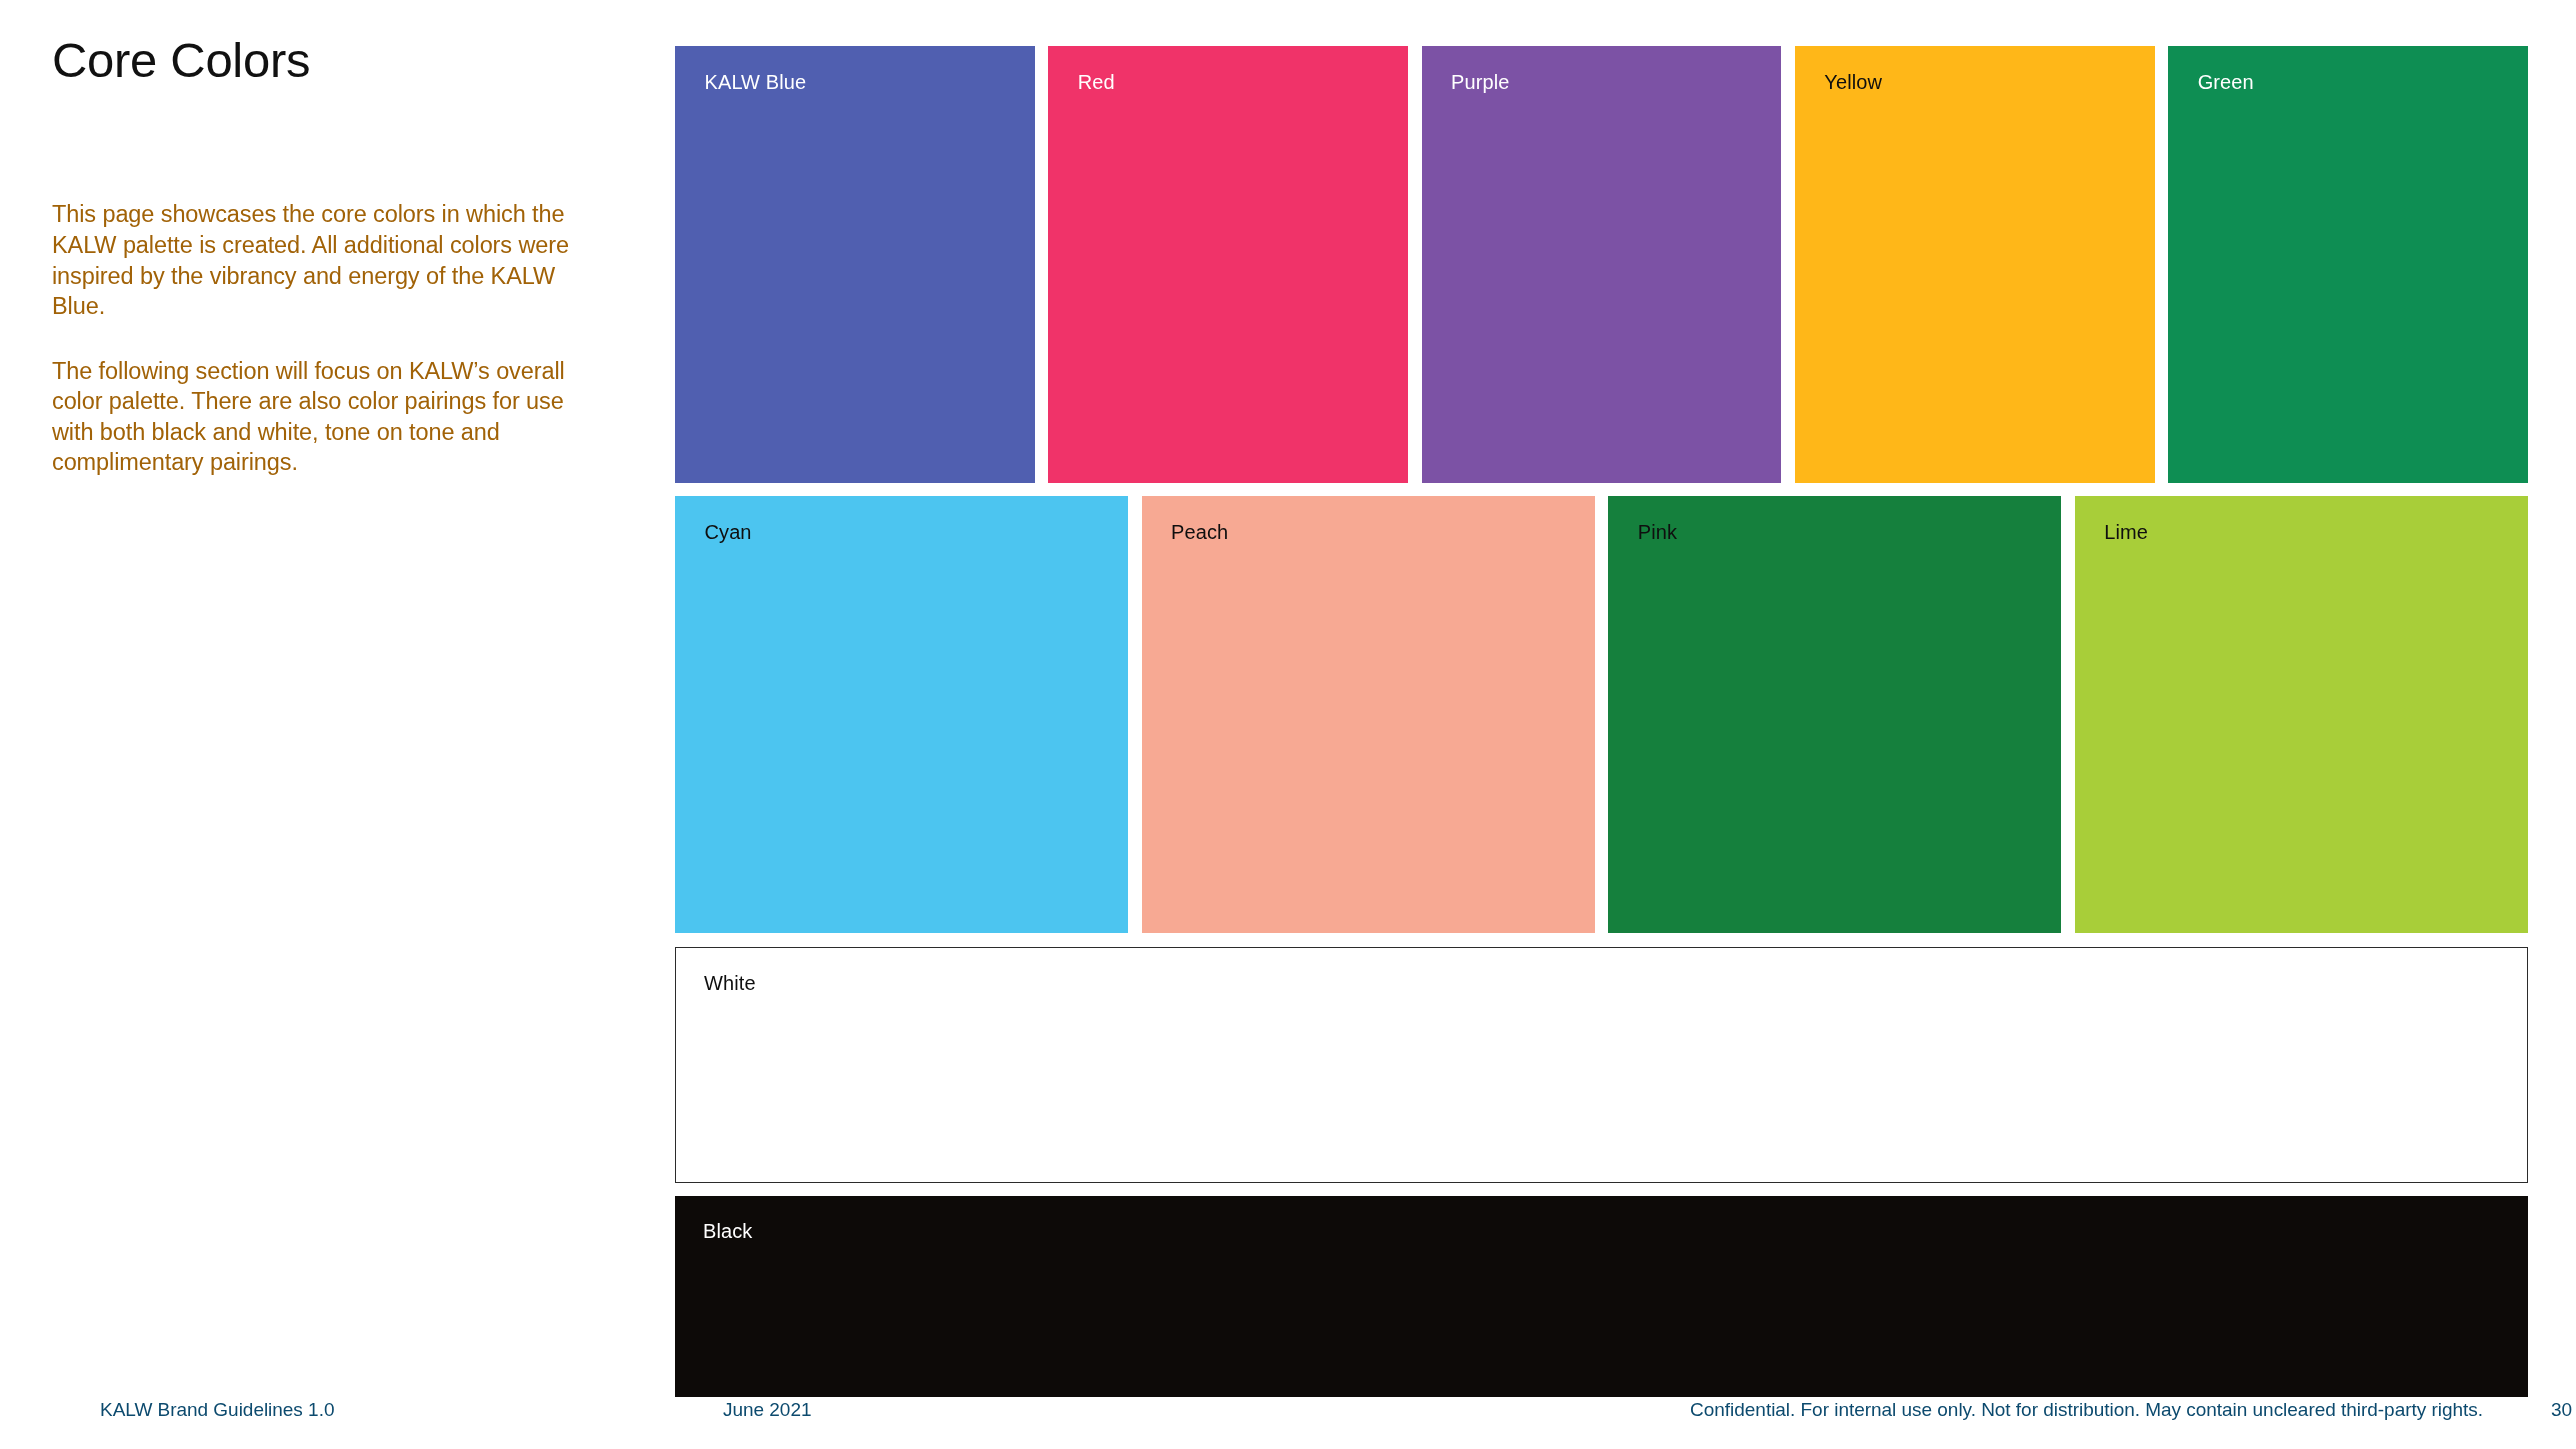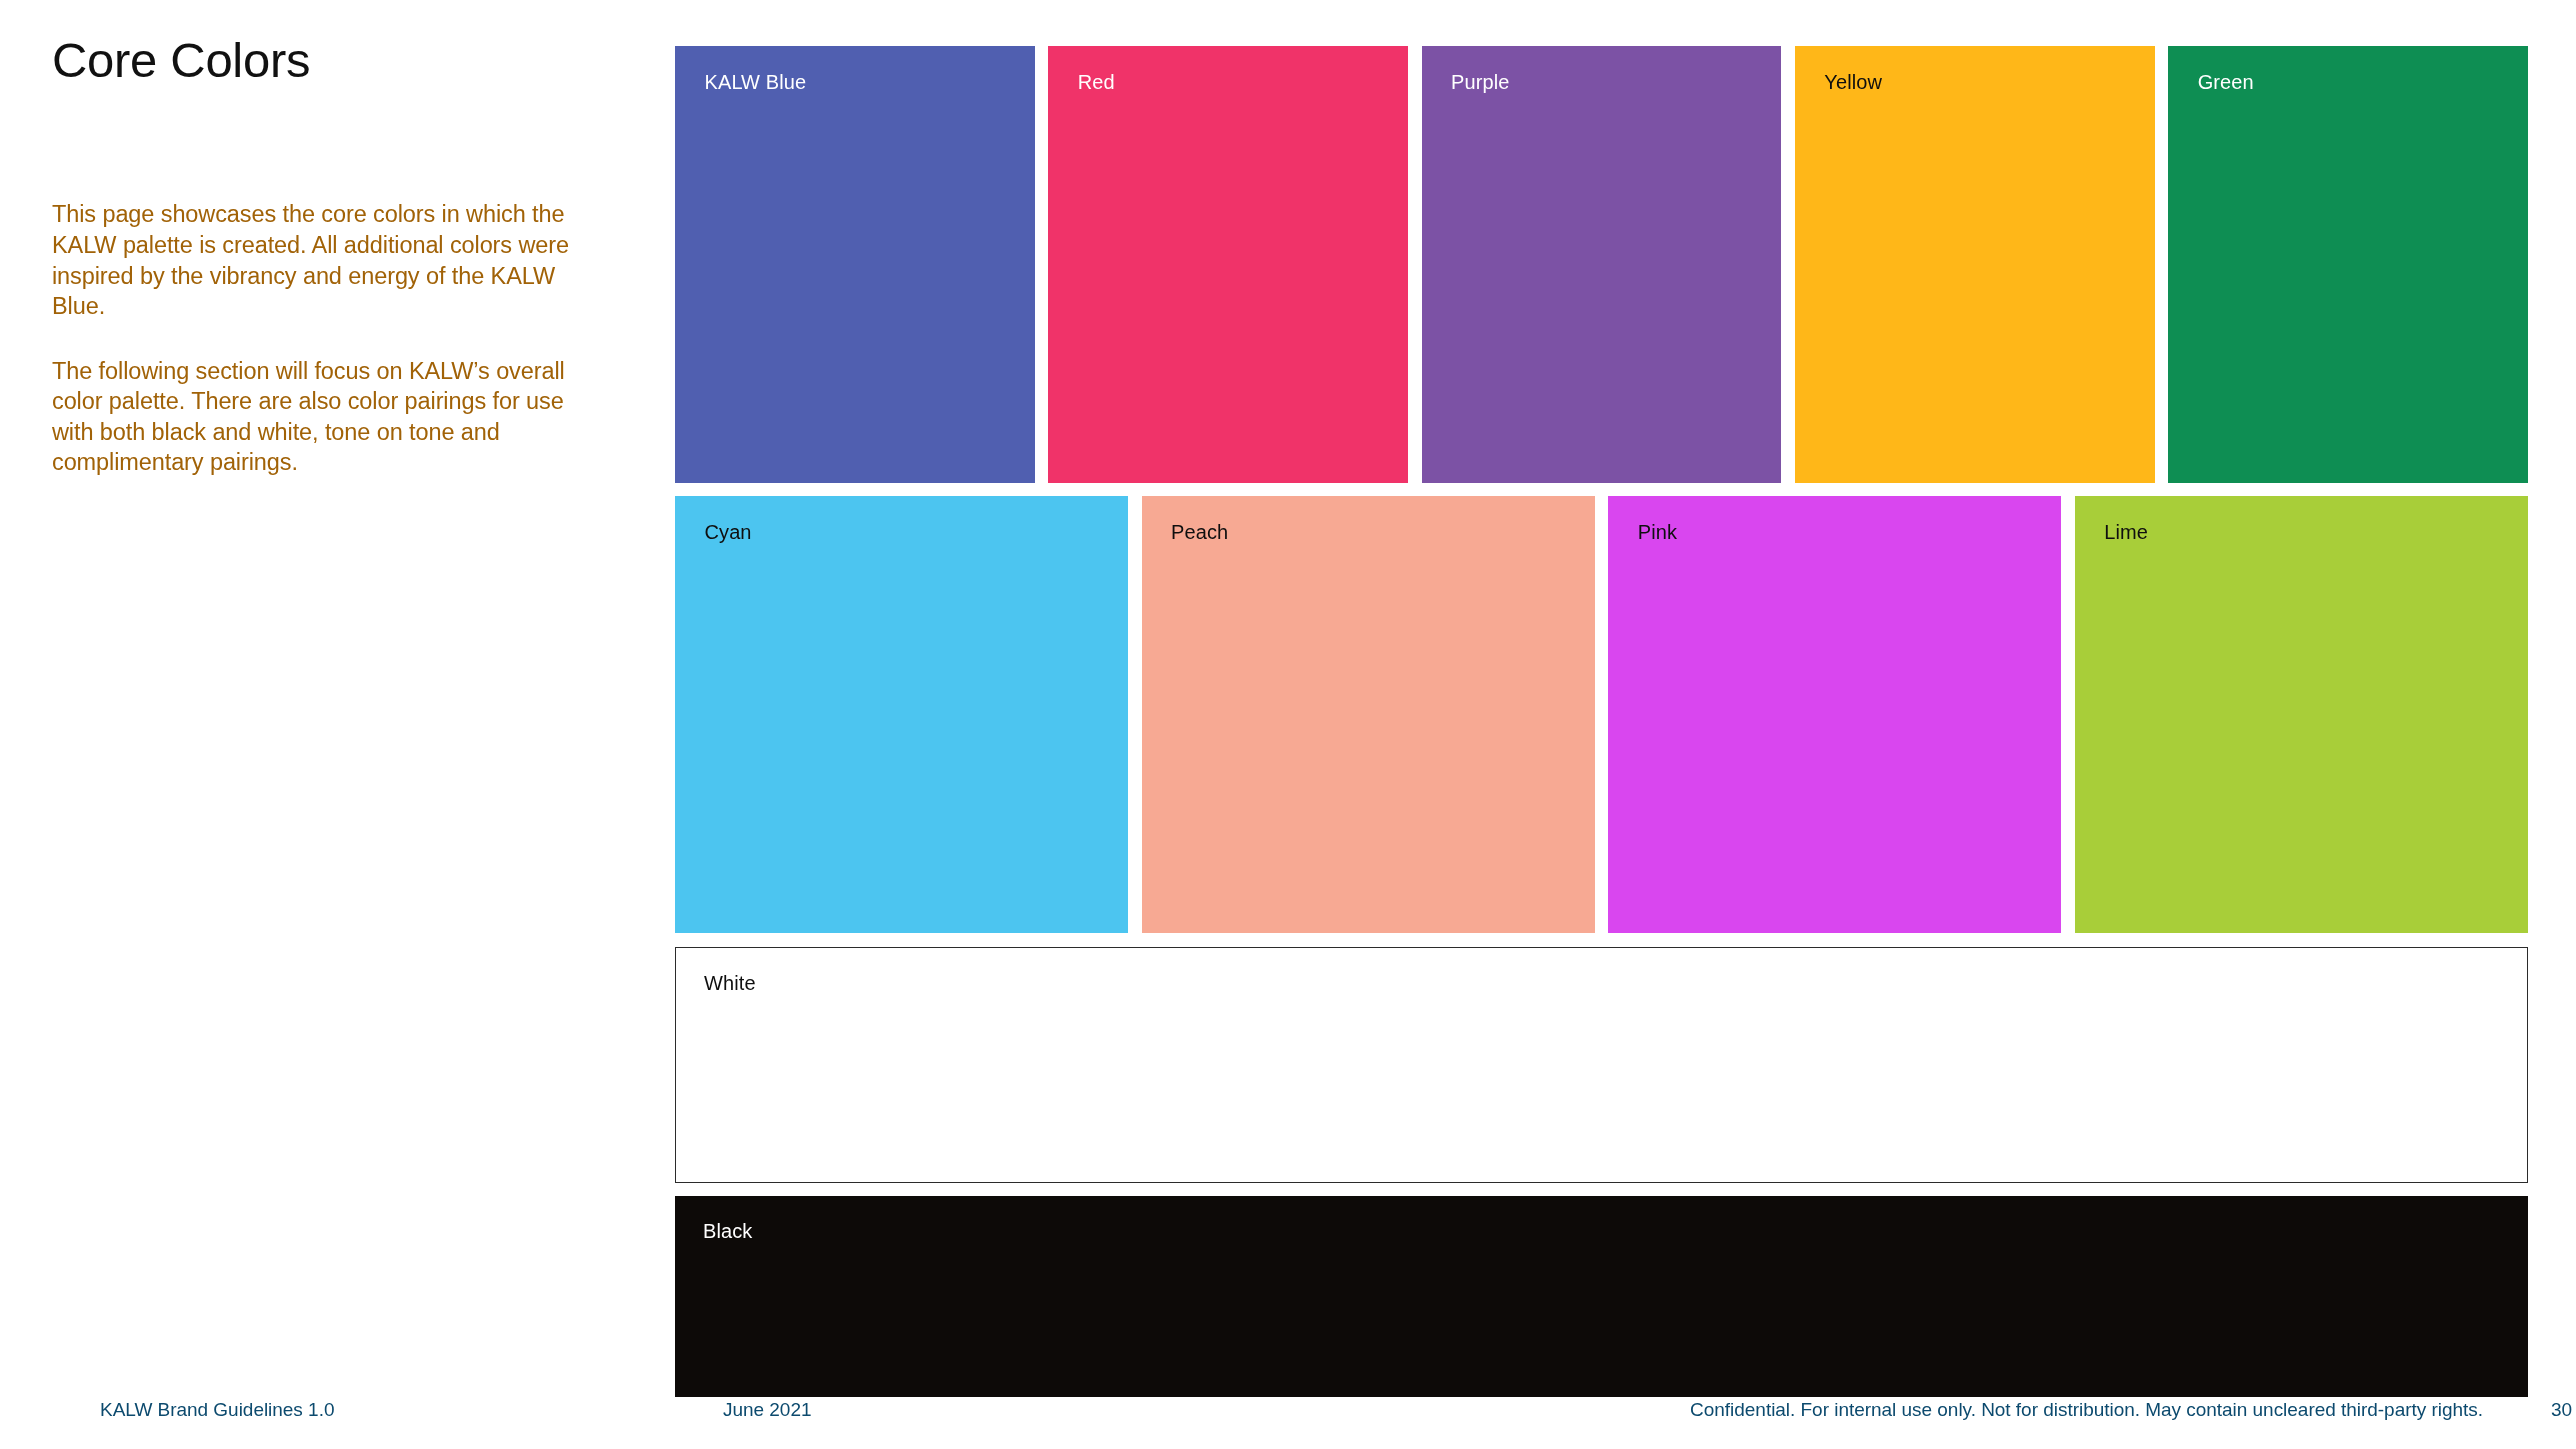--- a/index.html
+++ b/index.html
@@ -169,21 +169,21 @@
     </div>
   </div>
 
   <div class="swatch-row row-two">
     <div class="swatch" style="background-color: rgb(76, 197, 240);">
       <span class="swatch-label label-dark">Cyan</span>
     </div>
     <div class="swatch" style="background-color: rgb(247, 169, 147);">
       <span class="swatch-label label-dark">Peach</span>
     </div>
-    <div class="swatch" style="background-color: #d946ef; text-align: right;">
+    <div class="swatch" style="background-color: #15803d; text-align: right;">
       <span class="swatch-label label-dark">Pink</span>
     </div>
     <div class="swatch" style="background-color: rgb(168, 206, 57);">
       <span class="swatch-label label-dark">Lime</span>
     </div>
   </div>
 
   <div class="wide-swatch white-swatch">
     <span class="swatch-label label-dark">White</span>
   </div>

